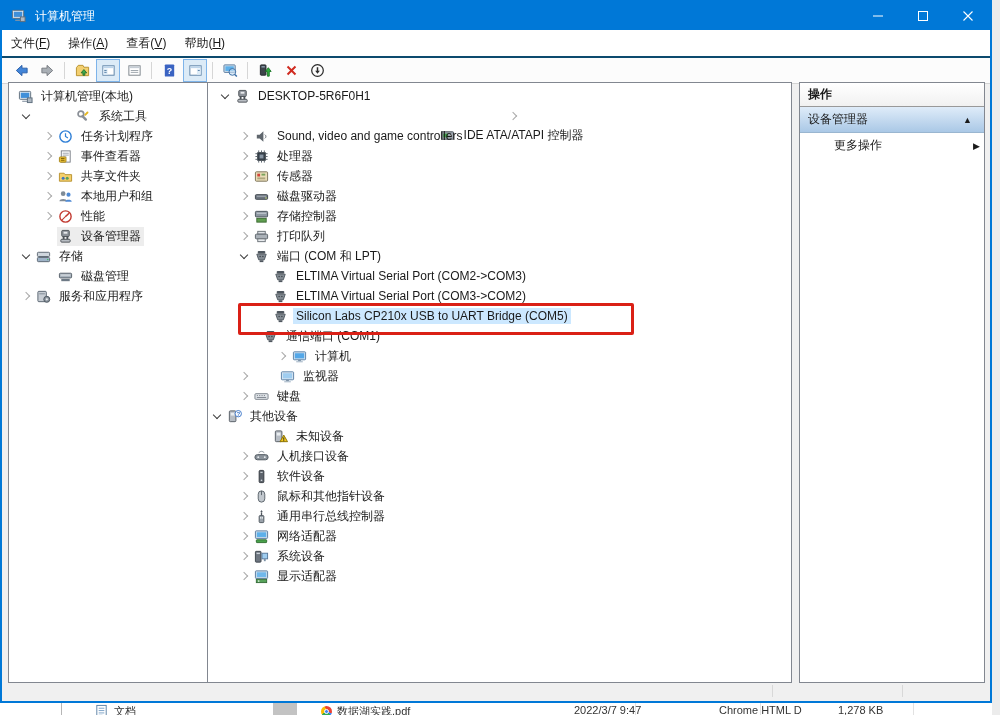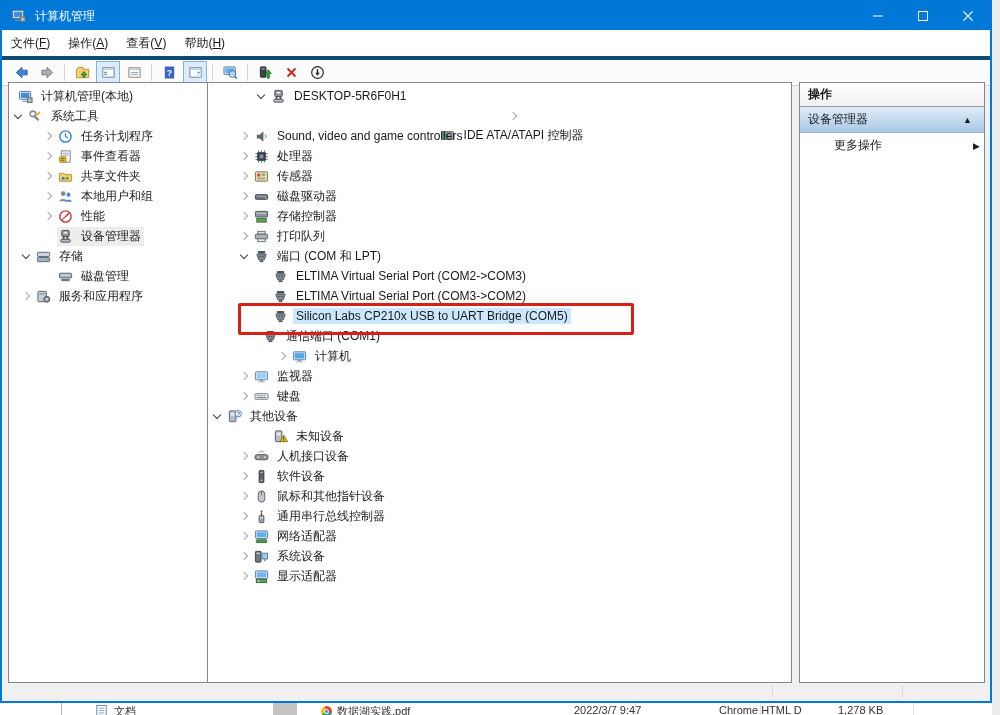--- a/index.html
+++ b/index.html
@@ -12,21 +12,21 @@
     position:absolute;left:0;top:0;width:992px;height:703px;
     border:2px solid #0078d7;box-sizing:border-box;background:#f0f0f0;
   }
   
   #titlebar{height:28px;background:#0078d7;display:flex;align-items:center;color:#fff;}
   #titlebar .app-icon{width:16px;height:16px;margin-left:9px;flex:none;}
   #titlebar .title{margin-left:8px;font-size:12px;}
   #titlebar .spacer{flex:1;}
   .caption-btn{width:45px;height:28px;display:flex;align-items:center;justify-content:center;flex:none;}
   
-  #menubar{height:26px;background:#ffffff;display:flex;align-items:center;border-bottom:4px solid #0c4a6e;}
+  #menubar{height:26px;background:#ffffff;display:flex;align-items:center;border-bottom:2px solid #0c4a6e;}
   .menu-item{padding:0 9px;height:100%;display:flex;align-items:center;}
   .menu-item u{text-decoration:underline;}
   
   #toolbar{height:25px;background:#fcfcfc;display:flex;align-items:center;border-bottom:1px solid #d4d4d4;padding-left:6px;}
   .tb-btn{width:22px;height:21px;display:flex;align-items:center;justify-content:center;margin:0 1px;flex:none;border:1px solid transparent;}
   .tb-btn.boxed{border:1px solid #7eb4ea;background:#dcebf7;}
   .tb-sep{width:1px;height:17px;background:#d6d6d6;margin:0 4px;flex:none;}
   
   .panel{position:absolute;top:80px;height:601px;background:#fff;border:1px solid #828790;box-sizing:border-box;overflow:hidden;}
   #left-panel{left:6px;width:217px;}
@@ -219,21 +219,21 @@
               <svg width="15" height="15" viewBox="0 0 16 16">
                 <rect x="1.5" y="2.5" width="12" height="8.5" rx="1" fill="#dfe9f2" stroke="#5d6d7c"></rect>
                 <rect x="3" y="4" width="9" height="5.5" fill="#3f8fd9"></rect>
                 <rect x="4.5" y="12.5" width="6" height="1.2" fill="#8a97a4"></rect>
                 <rect x="10" y="9.5" width="5" height="5" fill="#aeb8c2" stroke="#5d6d7c"></rect>
               </svg>
             </span>
             <span class="t-label">计算机管理(本地)</span>
           </span>
         </div>
-        <div class="tree-row" style="padding-left: 0;">
+        <div class="tree-row" style="padding-left: 8px; gap: 40px;">
           <span class="chev open">
             <i></i>
           </span>
           <span class="grp">
             <span class="t-icon">
               <svg width="15" height="15" viewBox="0 0 16 16">
                 <circle cx="5.2" cy="5.2" r="3" fill="none" stroke="#8a8f96" stroke-width="1.8"></circle>
                 <rect x="6.2" y="6.2" width="7.5" height="2.6" rx="1.2" transform="rotate(45 7 7)" fill="#8a8f96"></rect>
                 <rect x="10" y="2.2" width="2" height="5.5" rx="1" transform="rotate(45 11 5)" fill="#e5b61e"></rect>
               </svg>
@@ -374,21 +374,21 @@
               </svg>
             </span>
             <span class="t-label">服务和应用程序</span>
           </span>
         </div>
       </div>
   </div>
 
   <div id="main-panel" class="panel">
     <div id="main-tree" class="tree">
-        <div class="tree-row" style="padding-left: 8px; margin-left: 36px;">
+        <div class="tree-row" style="padding-left: 8px;">
           <span class="chev open">
             <i></i>
           </span>
           <span class="grp">
             <span class="t-icon">
               <svg width="15" height="15" viewBox="0 0 16 16">
                 <rect x="4" y="1.5" width="8" height="6.5" rx="1" fill="#8d9299" stroke="#4d5257"></rect>
                 <rect x="6" y="3" width="4" height="2" fill="#e8eaec"></rect>
                 <rect x="5" y="8" width="2" height="3" fill="#4d5257"></rect>
                 <rect x="9" y="8" width="2" height="3" fill="#4d5257"></rect>
@@ -589,21 +589,21 @@
               <svg width="15" height="15" viewBox="0 0 16 16">
                 <rect x="1.5" y="3" width="13" height="8.5" rx="0.8" fill="#cfe0ef" stroke="#5a80a5"></rect>
                 <rect x="3" y="4.5" width="10" height="5.5" fill="#53a7e8"></rect>
                 <rect x="6.5" y="11.5" width="3" height="1.5" fill="#7d92a6"></rect>
                 <rect x="4.5" y="13" width="7" height="1.2" fill="#a9b9c9"></rect>
               </svg>
             </span>
             <span class="t-label">计算机</span>
           </span>
         </div>
-        <div class="tree-row" style="padding-left: 27px;">
+        <div class="tree-row" style="padding-left: 27px; gap: 26px;">
           <span class="chev closed">
             <i></i>
           </span>
           <span class="grp">
             <span class="t-icon">
               <svg width="15" height="15" viewBox="0 0 16 16">
                 <rect x="1.5" y="3" width="13" height="8.5" rx="0.8" fill="#dbe7f2" stroke="#5a80a5"></rect>
                 <rect x="3" y="4.5" width="10" height="5.5" fill="#9fcdf0"></rect>
                 <rect x="6.5" y="11.5" width="3" height="1.5" fill="#7d92a6"></rect>
                 <rect x="4.5" y="13" width="7" height="1.2" fill="#a9b9c9"></rect>

